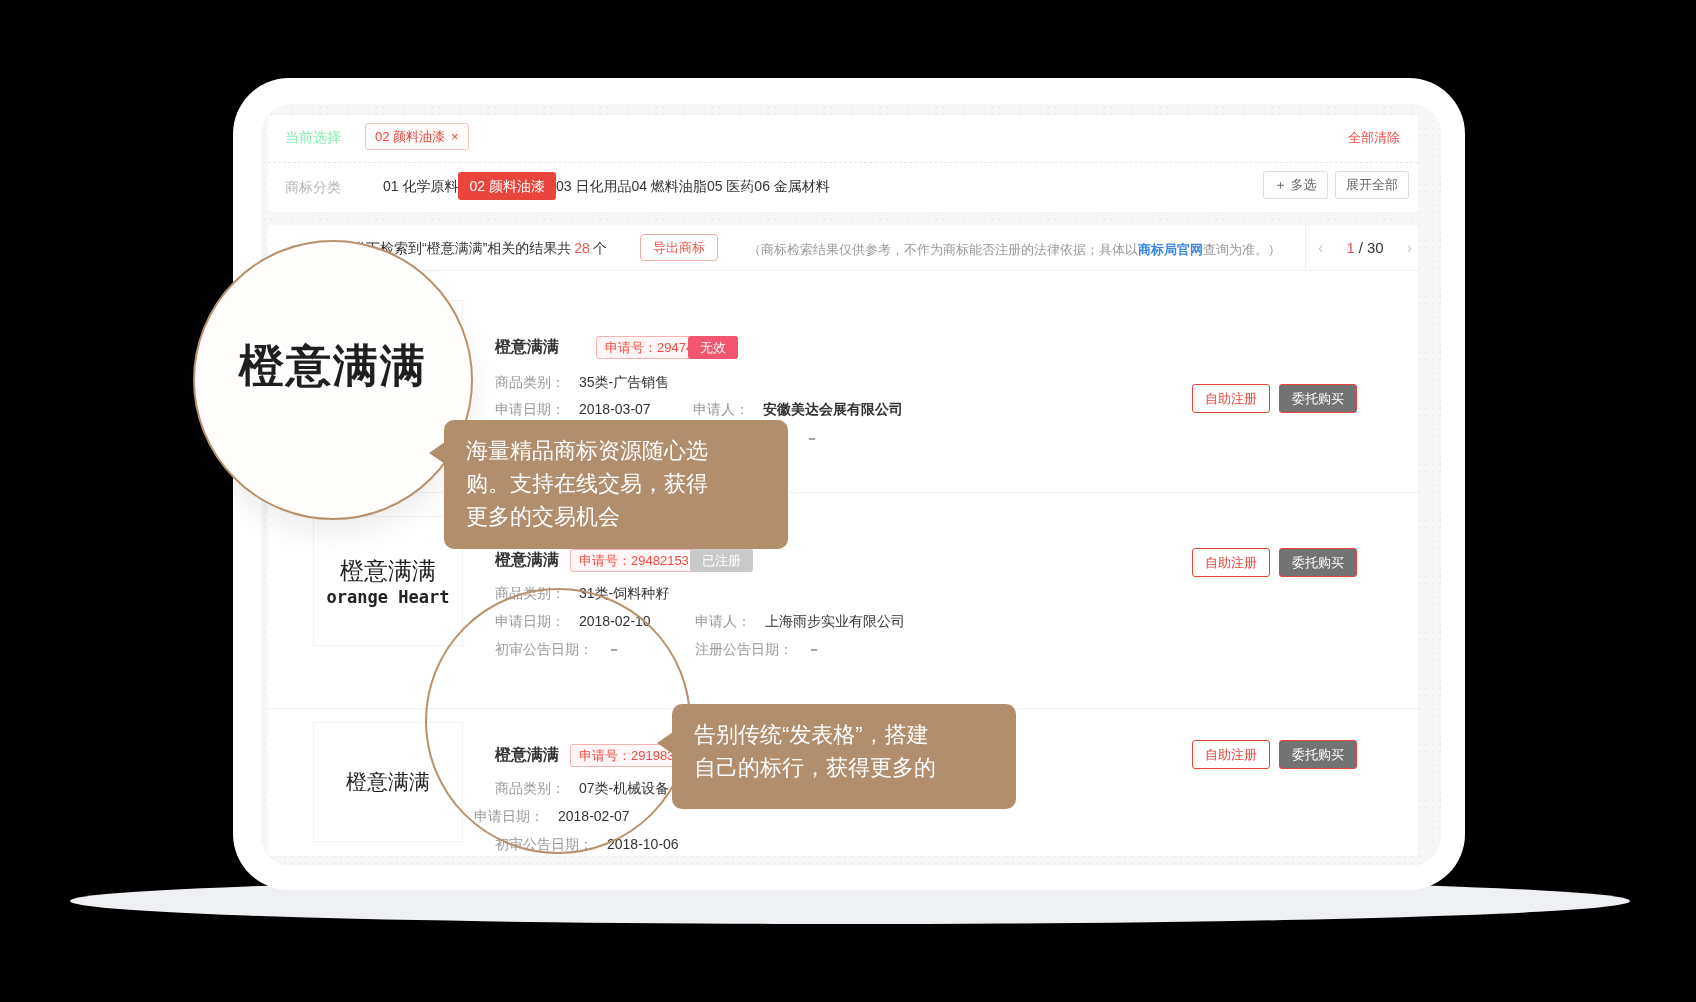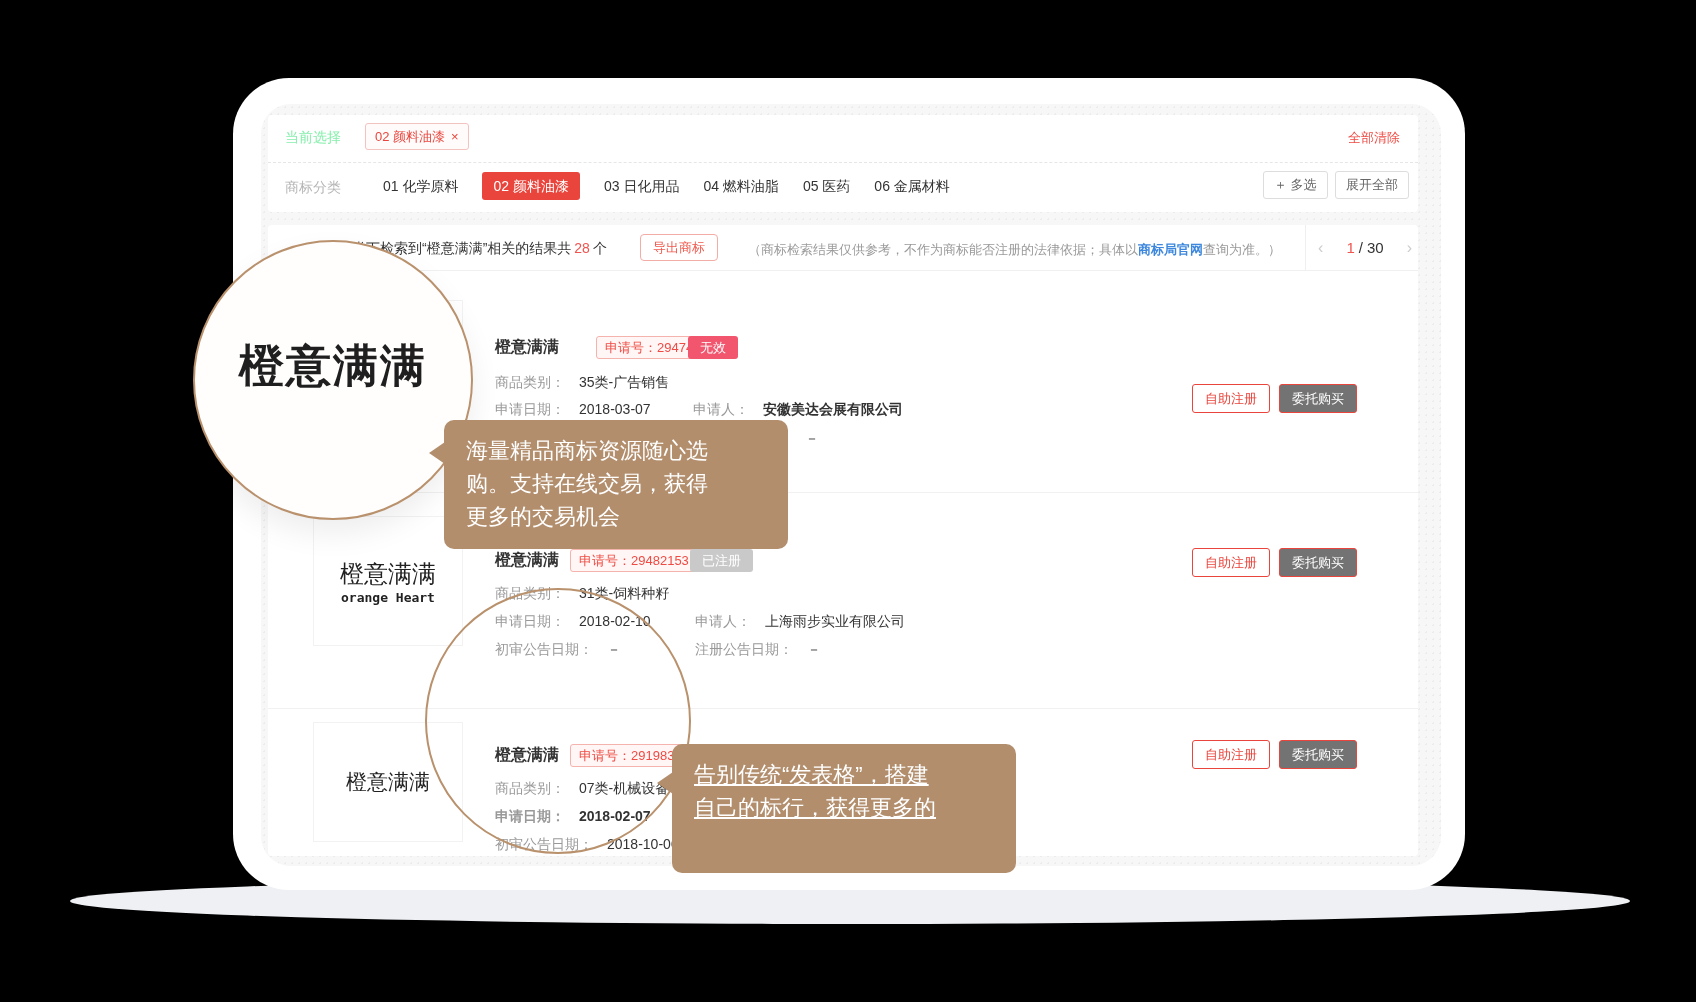--- a/index.html
+++ b/index.html
@@ -26,21 +26,21 @@
   .lbl-gray { font-size:14px; color:#b5b5b5; }
   .cur-label { left:285px; top:129px; z-index:4; }
   .sel-chip { left:365px; top:123px; z-index:4; height:27px; line-height:25px;
               border:1px solid #f3c3bf; background:#fffbfb; color:#e9453c;
               font-size:13px; padding:0 9px; border-radius:3px; }
   .sel-chip .x { margin-left:6px; color:#e9453c; cursor:pointer; }
   .clear-all { left:1348px; top:129px; z-index:4; color:#ee4b43; font-size:13px; cursor:pointer; }
   .dash-sep { left:268px; top:162px; width:1150px; height:0;
               border-top:1px dashed #e6e6e6; z-index:4; }
   .cat-label { left:285px; top:179px; z-index:4; }
-  .cat-list { left:383px; top:172px; z-index:4; display:flex; align-items:center; gap:24px; }
+  .cat-list { left:383px; top:172px; z-index:4; display:flex; align-items:center; }
   .cat-item { font-size:14px; color:#333; cursor:pointer; line-height:28px; white-space:nowrap; }
   .cat-item.sel { background:#e9453c; color:#fff; padding:0 11px; border-radius:3px; }
   .mini-btn { z-index:4; height:28px; line-height:26px; border:1px solid #ddd; background:#fff;
               color:#666; font-size:13px; padding:0 10px; border-radius:3px; cursor:pointer; white-space:nowrap; }
   .btn-multi  { left:1263px; top:171px; }
   .btn-expand { left:1335px; top:171px; }
 
   
   .res-header-line { left:268px; top:270px; width:1150px; height:0; border-top:1px solid #f0f0f0; z-index:4; }
   .summary { left:310px; top:240px; z-index:4; font-size:14px; color:#333; white-space:nowrap; }
@@ -86,21 +86,21 @@
                 transform:translateY(-14px); }
   .lens2 { left:425px; top:588px; width:266px; height:266px; background:transparent; z-index:19; }
 
   .tip { background:#b28e6d; border-radius:10px; z-index:30; color:#fff; padding:14px 22px; }
   .tip .tl { font-size:22px; line-height:33px; white-space:nowrap; }
   .tip .arrow { position:absolute; left:-15px; width:0; height:0;
                 border-top:11px solid transparent; border-bottom:11px solid transparent;
                 border-right:16px solid #b28e6d; }
   .tip1 { left:444px; top:420px; width:344px; height:129px; }
   .tip1 .arrow { top:22px; }
-  .tip2 { left:672px; top:744px; width:344px; height:129px;text-decoration:underline; }
+  .tip2 { left:672px; top:704px; width:344px; height:105px; }
   .tip2 .arrow { top:28px; }
 </style>
 </head>
 <body>
 
 <div class="abs swoosh"></div>
 <div class="abs window"></div>
 <div class="abs panel"></div>
 
 <div class="abs card filter-card"></div>
@@ -165,21 +165,21 @@
 <div class="abs fline" style="left:693px; top:430px;">
   <span class="fl-label">注册公告日期：</span><span>－</span>
 </div>
 <div class="abs act-btn act-outline" style="left:1192px; top:384px;">自助注册</div>
 <div class="abs act-btn act-solid" style="left:1279px; top:384px;">委托购买</div>
 
 <div class="abs row-sep" style="top:492px;"></div>
 
 <div class="abs thumb" style="top:516px; height:130px;">
   <div class="thumb-cn" style="font-size:24px; font-family:'DejaVu Serif','Liberation Serif',serif;">橙意满满</div>
-  <div style="font-size:13px; font-weight:bold; font-family:'DejaVu Sans Mono','Liberation Mono',monospace; color:#222;">orange Heart</div>
+  <div style="font-size:17px; font-weight:bold; font-family:'DejaVu Sans Mono','Liberation Mono',monospace; color:#222;">orange Heart</div>
 </div>
 <div class="abs t-title" style="left:495px; top:550px;">橙意满满</div>
 <div class="abs appno" style="left:570px; top:549px;">
   <span>申请号：</span><span>29482153</span>
 </div>
 <div class="abs tag tag-registered" style="left:690px; top:549px;">已注册</div>
 <div class="abs fline" style="left:495px; top:585px;">
   <span class="fl-label">商品类别：</span><span>31类-饲料种籽</span>
 </div>
 <div class="abs fline" style="left:495px; top:613px;">
@@ -202,21 +202,21 @@
 <div class="abs thumb" style="top:722px; height:120px;">
   <div class="thumb-cn" style="font-size:21px;">橙意满满</div>
 </div>
 <div class="abs t-title" style="left:495px; top:745px;">橙意满满</div>
 <div class="abs appno" style="left:570px; top:744px;">
   <span>申请号：</span><span>29198321</span>
 </div>
 <div class="abs fline" style="left:495px; top:780px;">
   <span class="fl-label">商品类别：</span><span>07类-机械设备</span>
 </div>
-<div class="abs fline" style="left:495px; top:808px;font-weight:bold;">
+<div class="abs fline" style="left:474px; top:808px;">
   <span class="fl-label">申请日期：</span><span>2018-02-07</span>
 </div>
 <div class="abs fline" style="left:495px; top:836px;">
   <span class="fl-label">初审公告日期：</span><span>2018-10-06</span>
 </div>
 <div class="abs act-btn act-outline" style="left:1192px; top:740px;">自助注册</div>
 <div class="abs act-btn act-solid" style="left:1279px; top:740px;">委托购买</div>
 
 <div class="abs lens lens1">
   <div class="big">橙意满满</div>

